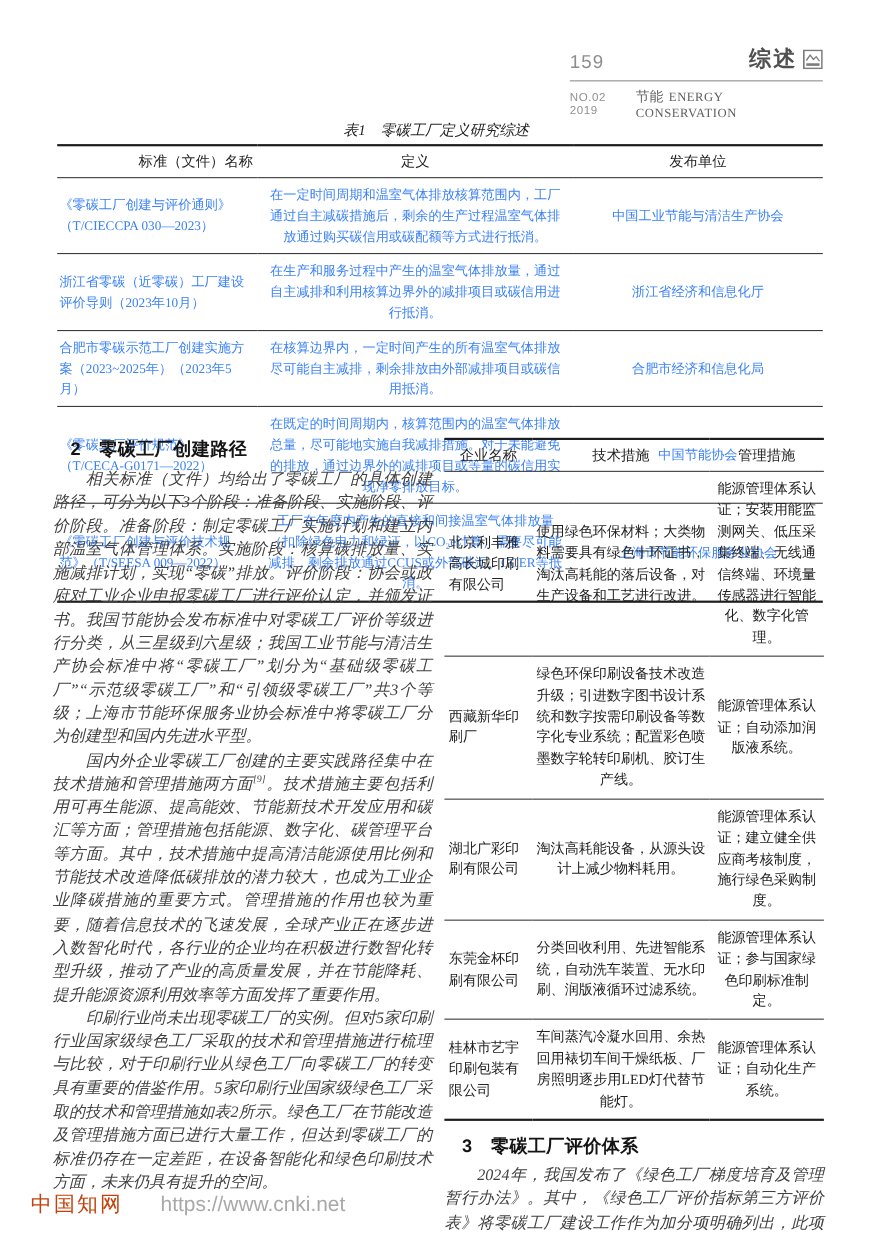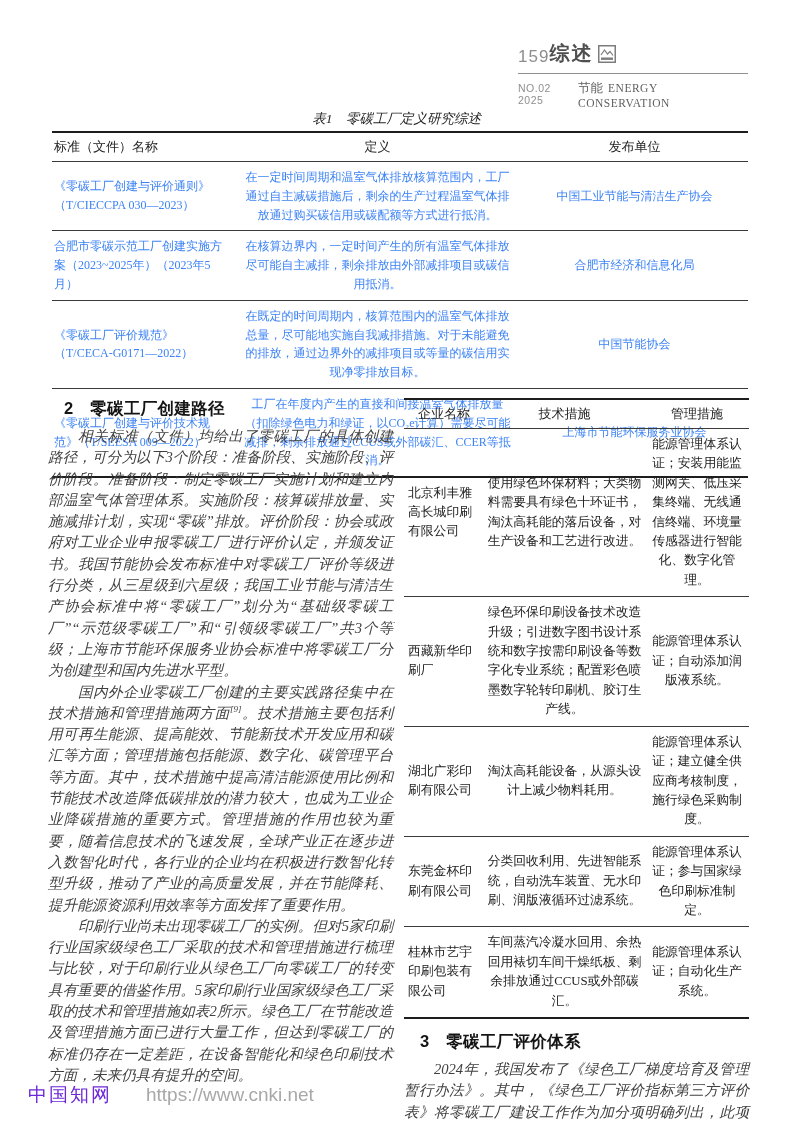--- a/index.html
+++ b/index.html
@@ -5,21 +5,21 @@
   * { margin:0; padding:0; box-sizing:border-box; }
   html,body { background:#ffffff; }
   .page {
     position:relative; width:793px; height:1122px; margin:0 auto;
     background:#ffffff; overflow:hidden; color:#262626;
     font-family:"Liberation Serif","DejaVu Serif",serif;
   }
 
   
   .hdr { position:absolute; left:518px; top:40px; width:230px; }
-  .hdr-top { display:flex; justify-content:flex-start; align-items:flex-end; }
+  .hdr-top { display:flex; justify-content:space-between; align-items:flex-end; }
   .pagenum { font-family:"Liberation Sans","DejaVu Sans",sans-serif; font-size:17px; color:#8d8d8d; letter-spacing:1px; }
   .hdr-right { display:flex; align-items:center; gap:5px; }
   .sec-label { font-family:"Liberation Sans","DejaVu Sans",sans-serif; font-weight:bold; font-size:20px; color:#4f4f4f; letter-spacing:2px; }
   .logo-icon { display:inline-block; width:18px; height:18px; }
   .hdr-rule { margin-top:6px; border-bottom:1.5px solid #8f8f8f; }
   .hdr-bottom { margin-top:6px; display:flex; justify-content:space-between; align-items:baseline; }
   .issue { font-family:"Liberation Sans","DejaVu Sans",sans-serif; font-size:10.5px; color:#8f8f8f; letter-spacing:.5px; }
   .journal { font-size:11.5px; color:#5f5f5f; }
   .journal .cn { font-size:12.5px; margin-right:5px; }
   .journal .en { font-family:"Liberation Serif","DejaVu Serif",serif; letter-spacing:.5px; }
@@ -52,21 +52,21 @@
   .t2 { width:345px; border-top:2px solid #1d1d1d; border-bottom:2px solid #1d1d1d; margin-bottom:12px; }
   .t2 th { font-weight:normal; font-size:13px; color:#1f1f1f; padding:5px 2px; border-bottom:1px solid #3a3a3a; }
   .t2 td { font-size:12.8px; line-height:19.4px; color:#222; padding:6px 3px; vertical-align:middle; }
   .t2 tbody tr + tr td { border-top:1px solid #3a3a3a; }
   .t2 td.c1 { text-align:left; padding-left:4px; }
   .t2 td.c2 { text-align:center; }
   .t2 td.c3 { text-align:center; }
 
   
   .foot { position:absolute; left:28px; top:1082px; display:flex; align-items:baseline; gap:34px; }
-  .cnki-brand { font-family:"Liberation Sans","DejaVu Sans",sans-serif; font-size:19px; color:#6d28d9; letter-spacing:2px; }
+  .cnki-brand { font-family:"Liberation Sans","DejaVu Sans",sans-serif; font-size:19px; color:#c2410c; letter-spacing:2px; }
   .cnki-url { font-family:"Liberation Sans","DejaVu Sans",sans-serif; font-size:19px; color:#a8a8a8;text-align:center; }
 </style>
 </head>
 <body>
 
 <div class="page">
 
   <div class="hdr">
     <div class="hdr-top">
       <span class="pagenum">159</span>
@@ -76,44 +76,49 @@
           <svg width="18" height="18" viewBox="0 0 18 18">
             <rect x="0.75" y="0.75" width="16.5" height="16.5" fill="none" stroke="#7d7d7d" stroke-width="1.5"></rect>
             <path d="M3 10 L6.5 5 L9.5 9 L12 6.5 L15 10.5" stroke="#7d7d7d" stroke-width="1.2" fill="none"></path>
             <rect x="3" y="12.5" width="12" height="2.4" fill="#7d7d7d"></rect>
           </svg>
         </span>
       </span>
     </div>
     <div class="hdr-rule"></div>
     <div class="hdr-bottom">
-      <span class="issue">NO.02 2025</span>
+      <span class="issue">NO.02 2019</span>
       <span class="journal"><span class="cn">节能</span><span class="en">ENERGY CONSERVATION</span></span>
     </div>
   </div>
 
   <div class="tbl-title t1-title">表1　零碳工厂定义研究综述</div>
   <table class="t1">
     <colgroup>
         <col style="width:182px">
         <col style="width:287px">
         <col style="width:227px">
       </colgroup>
     <thead>
       <tr>
-        <th style="text-align:left;padding-left:2px">标准（文件）名称</th>
+        <th style="text-align:right;padding-left:2px">标准（文件）名称</th>
         <th>定义</th>
         <th>发布单位</th>
       </tr>
     </thead>
     <tbody>
         <tr>
           <td class="c1">《零碳工厂创建与评价通则》（T/CIECCPA 030—2023）</td>
           <td class="c2">在一定时间周期和温室气体排放核算范围内，工厂通过自主减碳措施后，剩余的生产过程温室气体排放通过购买碳信用或碳配额等方式进行抵消。</td>
           <td class="c3">中国工业节能与清洁生产协会</td>
+        </tr>
+        <tr>
+          <td class="c1">浙江省零碳（近零碳）工厂建设评价导则（2023年10月）</td>
+          <td class="c2">在生产和服务过程中产生的温室气体排放量，通过自主减排和利用核算边界外的减排项目或碳信用进行抵消。</td>
+          <td class="c3">浙江省经济和信息化厅</td>
         </tr>
         <tr>
           <td class="c1">合肥市零碳示范工厂创建实施方案（2023~2025年）（2023年5月）</td>
           <td class="c2">在核算边界内，一定时间产生的所有温室气体排放尽可能自主减排，剩余排放由外部减排项目或碳信用抵消。</td>
           <td class="c3">合肥市经济和信息化局</td>
         </tr>
         <tr>
           <td class="c1">《零碳工厂评价规范》（T/CECA-G0171—2022）</td>
           <td class="c2">在既定的时间周期内，核算范围内的温室气体排放总量，尽可能地实施自我减排措施。对于未能避免的排放，通过边界外的减排项目或等量的碳信用实现净零排放目标。</td>
           <td class="c3">中国节能协会</td>
@@ -165,21 +170,21 @@
             <td class="c2">淘汰高耗能设备，从源头设计上减少物料耗用。</td>
             <td class="c3">能源管理体系认证；建立健全供应商考核制度，施行绿色采购制度。</td>
           </tr>
           <tr>
             <td class="c1">东莞金杯印刷有限公司</td>
             <td class="c2">分类回收利用、先进智能系统，自动洗车装置、无水印刷、润版液循环过滤系统。</td>
             <td class="c3">能源管理体系认证；参与国家绿色印刷标准制定。</td>
           </tr>
           <tr>
             <td class="c1">桂林市艺宇印刷包装有限公司</td>
-            <td class="c2">车间蒸汽冷凝水回用、余热回用裱切车间干燥纸板、剩余排放通过CCUS或外部碳汇。</td>
+            <td class="c2">车间蒸汽冷凝水回用、余热回用裱切车间干燥纸板、厂房照明逐步用LED灯代替节能灯。</td>
             <td class="c3">能源管理体系认证；自动化生产系统。</td>
           </tr>
         </tbody>
     </table>
     <h2 class="sec-h">3　零碳工厂评价体系</h2>
     <p class="body-p">2024年，我国发布了《绿色工厂梯度培育及管理暂行办法》。其中，《绿色工厂评价指标第三方评价表》将零碳工厂建设工作作为加分项明确列出，此项得分为3分。2022年，相关部门发布了《工业领域碳达峰实施方案》，旨在引导绿色工厂提升标准以及进行改造，并建设一批“超级能效”和零碳工厂。2024年，《工业和信息化部等七部门关于加快推动制造业绿色化发展的指导意见》明确提出至2030年，各层级绿色工厂的产值应达到</p>
   </div>
 
   <div class="foot">
     <span class="cnki-brand">中国知网</span>

